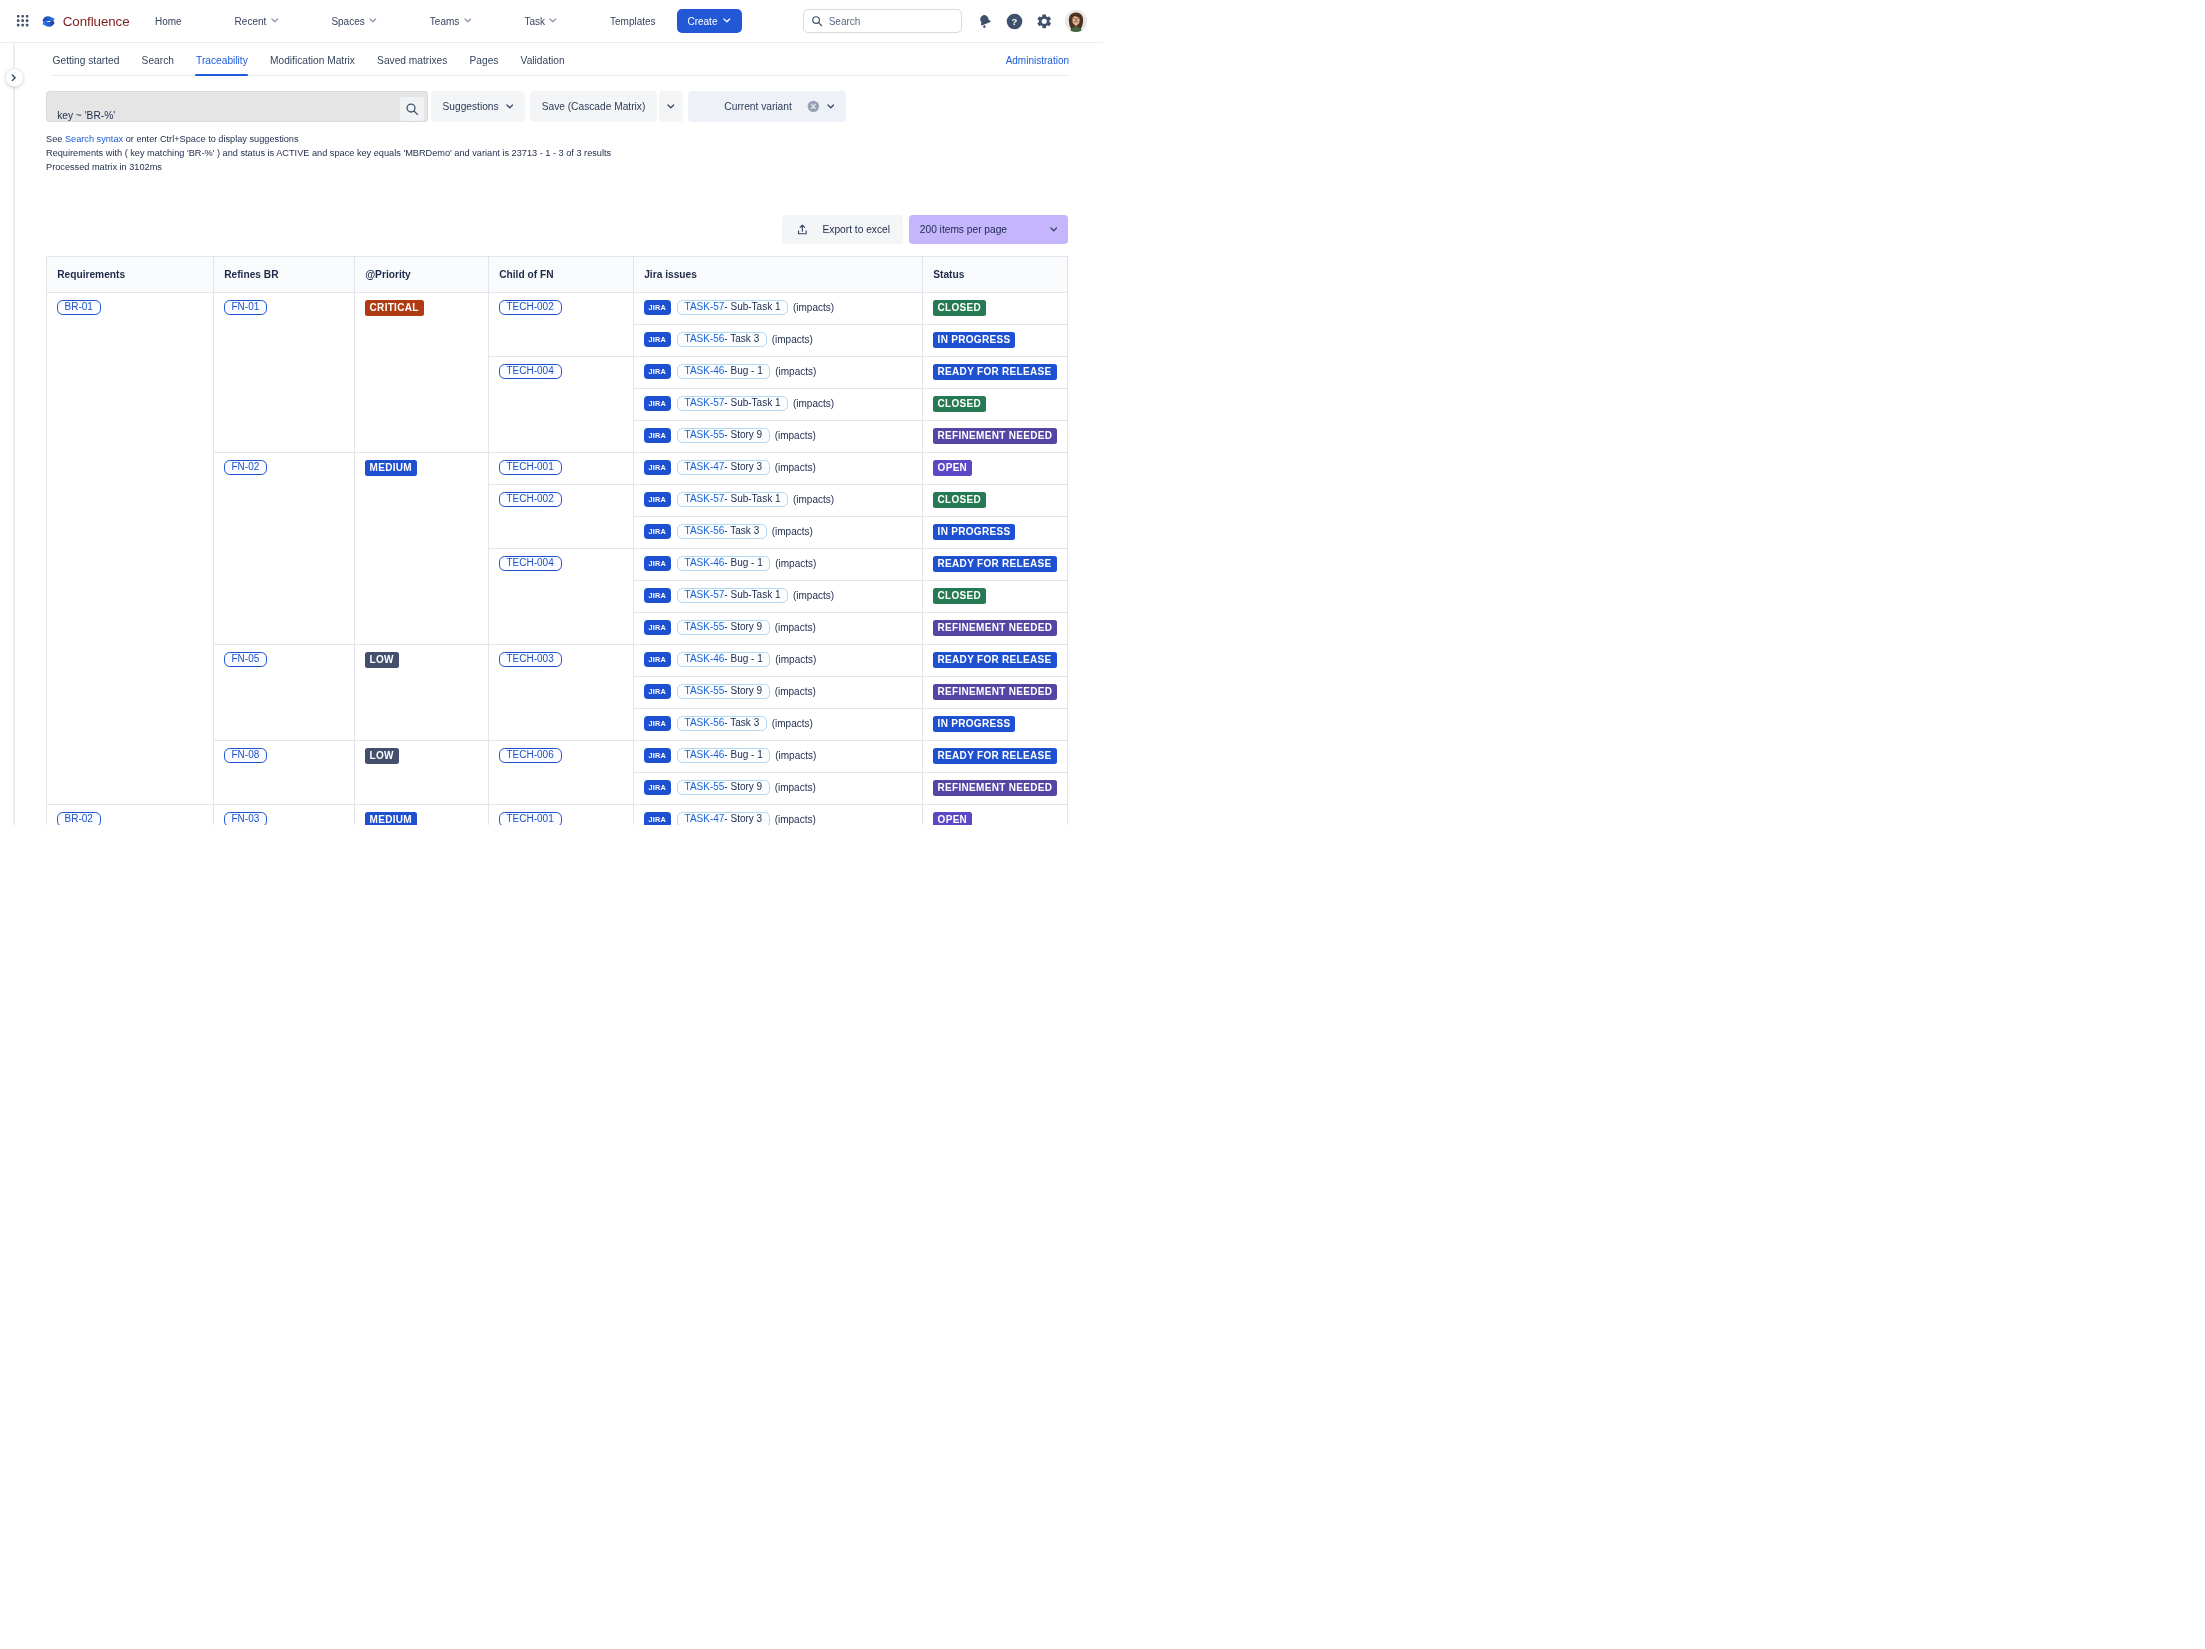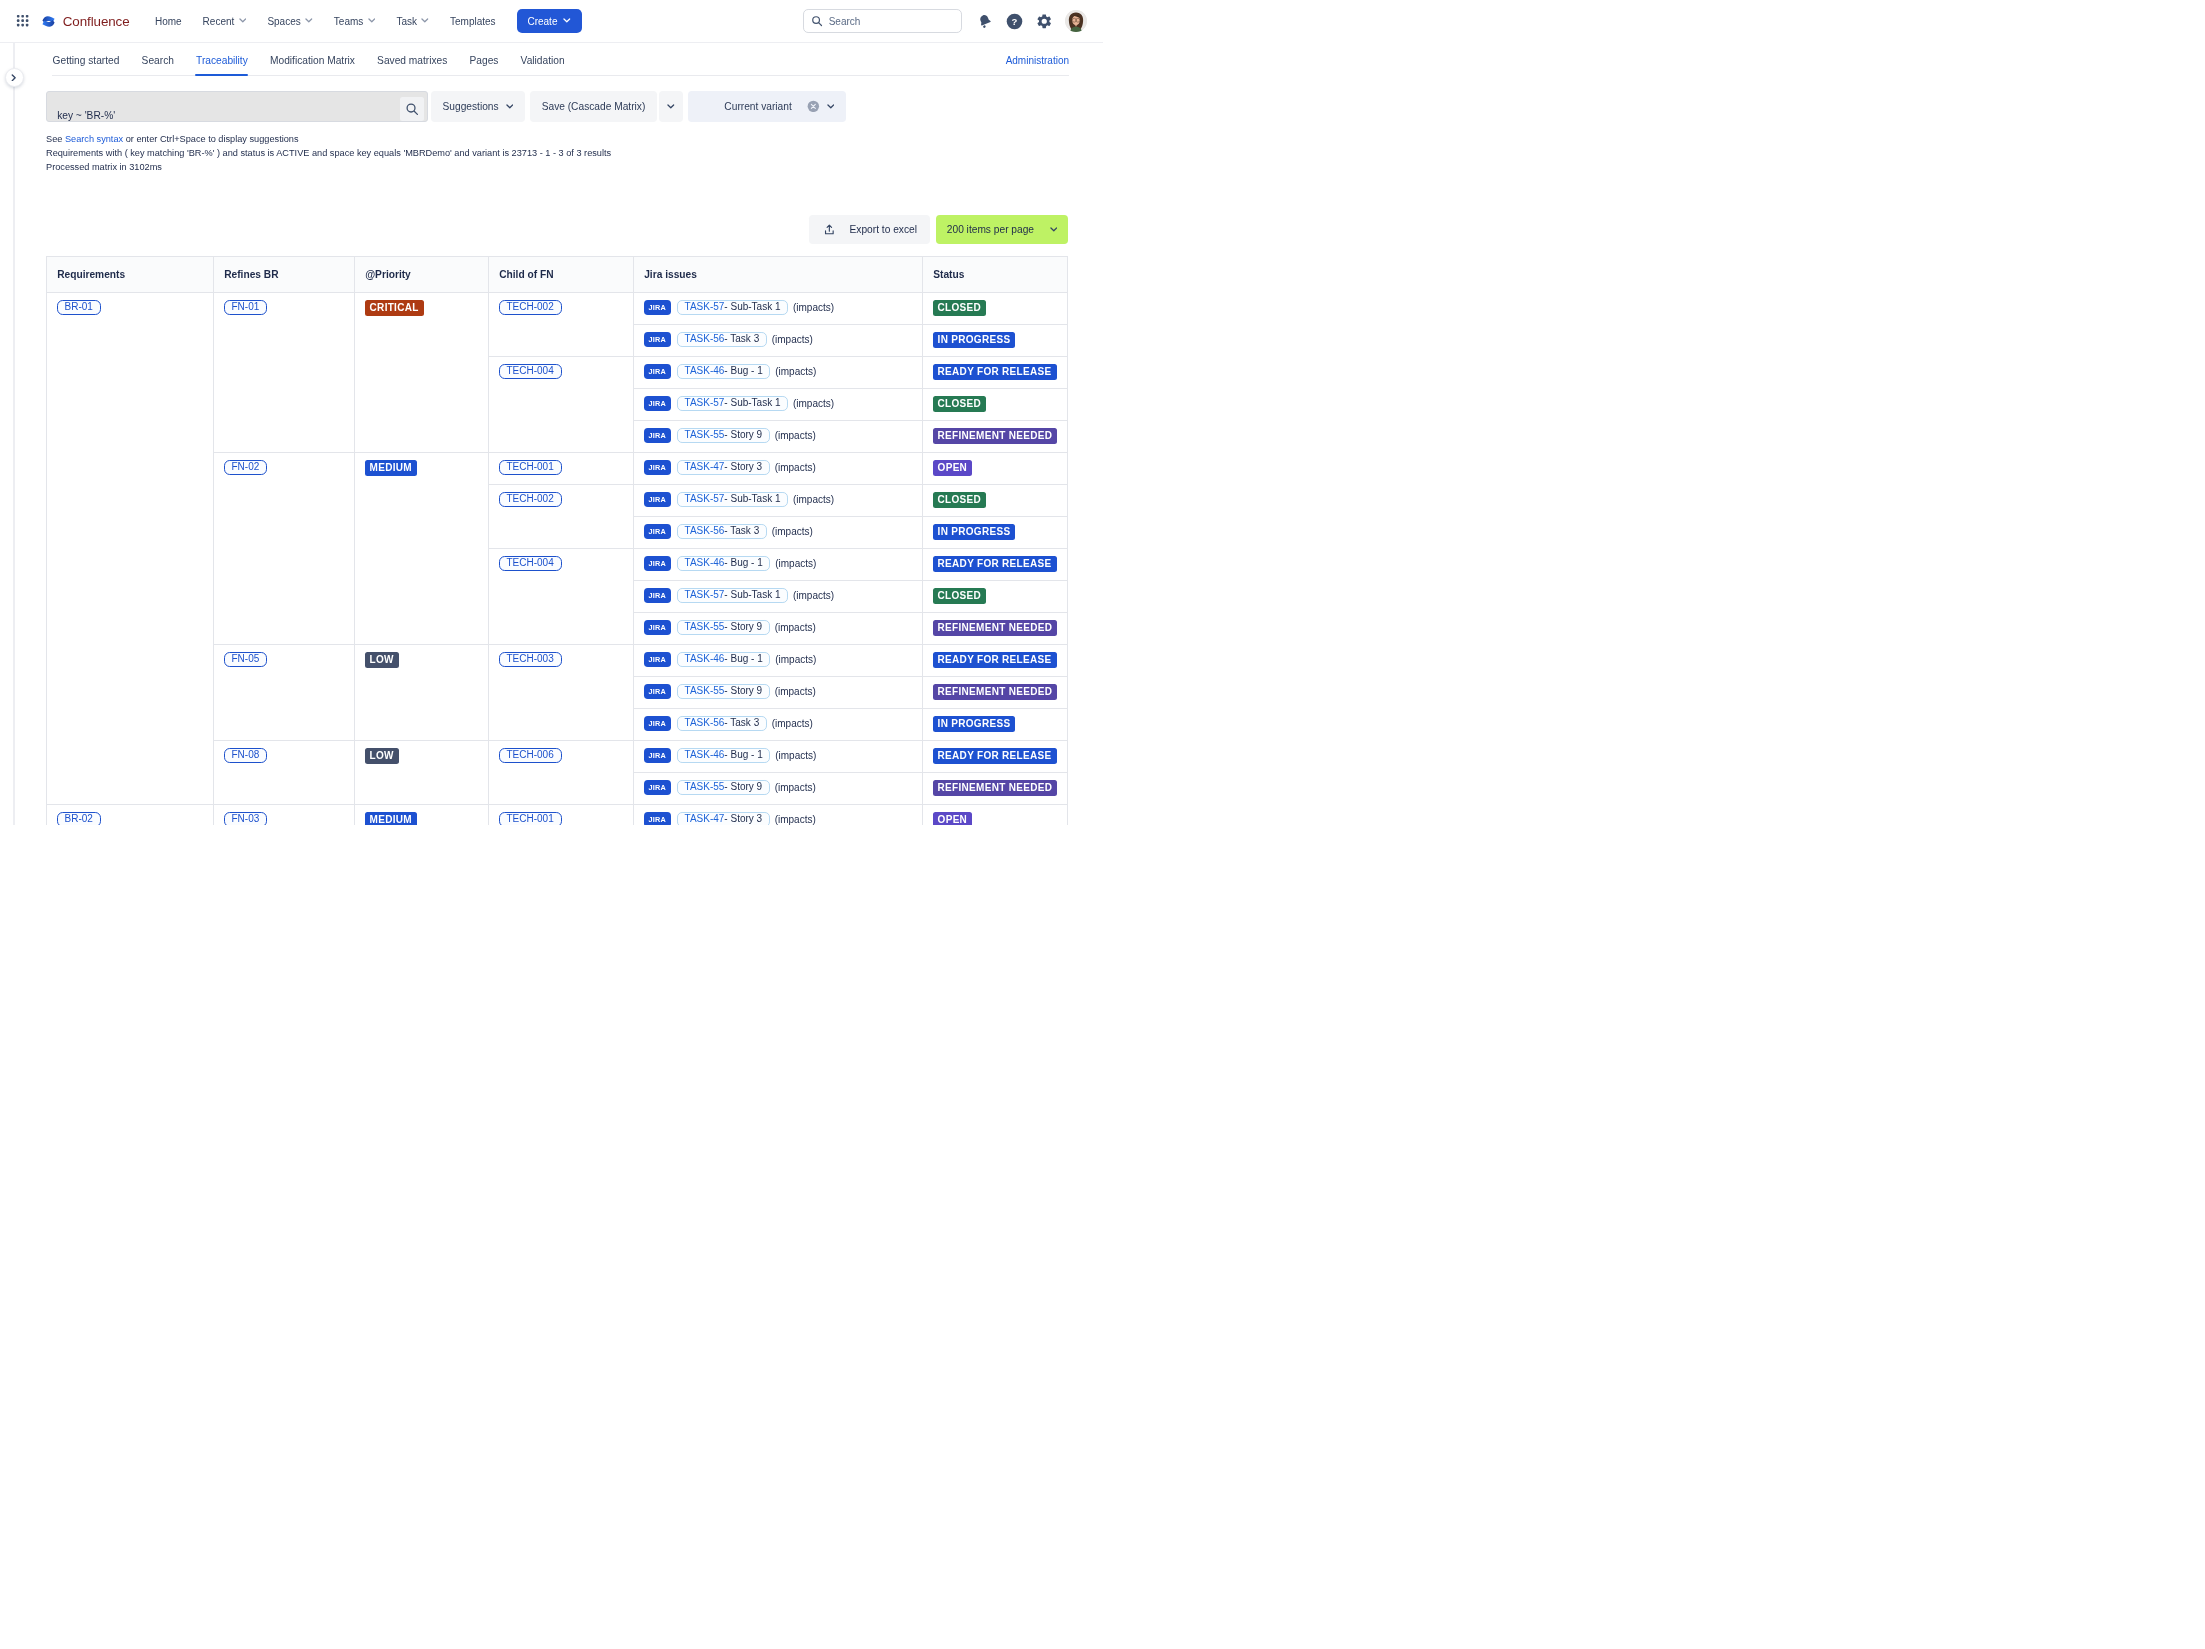--- a/index.html
+++ b/index.html
@@ -61,21 +61,21 @@
   .btn-variant { margin-left:5.7px; width:158px; background:#EEF1F8; justify-content:flex-start;padding-left:36px; }
   .btn-variant .vlabel { margin-right:auto; }
 
   .info { margin-top:10.2px; font-size:9.2px; line-height:14px; color:#1E2A4A; }
   .info a { color:#1D5BD8; text-decoration:none; }
 
   .toolbar { display:flex; justify-content:flex-end; margin-top:41px; gap:5.7px; }
   .toolbar-btn { height:29px; border:none; border-radius:3.8px; background:#F4F5F7; font-size:10.2px;
     color:#1E2A4A; display:flex; align-items:center; gap:14px; padding:0 13.4px;
     font-family:inherit; cursor:pointer; }
-  .pagesize-btn { background:#bef264; width:132px; justify-content:space-between; padding:0 10.8px; }
+  .pagesize-btn { background:#c4b5fd; width:159px; justify-content:space-between; padding:0 10.8px; }
 
   
   .matrix { border-collapse:collapse; margin-top:12.7px; width:1022px; table-layout:fixed; }
   .matrix th, .matrix td { border:0.6px solid #E3E5EA; }
   .matrix th { background:#FAFBFC; font-size:10.2px; font-weight:700; text-align:left; height:36px;
     padding:0 10.2px; color:#1E2A4A; }
   .matrix td { vertical-align:top; padding:6.4px 9.5px; background:#fff; }
   .matrix tr.data-row { height:32px; }
 
   .chip { display:inline-block; border:1.3px solid #1D51CC; color:#1D51CC; background:#FAFCFF;
@@ -123,21 +123,21 @@
         <linearGradient id="cg2" x1="1" y1="1" x2="0" y2="1">
           <stop offset="0" stop-color="#1B3F9E"></stop>
             <stop offset="1" stop-color="#2F7CF6"></stop>
         </linearGradient>
       </defs>
       <path d="M8 25 C14 11 24 7 38 14 L48 19 L42 31 C32 25 24 24 15 33 Z" fill="url(#cg1)"></path>
       <path d="M48 31 C42 45 32 49 18 42 L8 37 L14 25 C24 31 32 32 41 23 Z" fill="url(#cg2)"></path>
     </svg>
     <span class="brand-name">Confluence</span>
   </div>
-  <nav id="nav-menu" style="display:flex;align-items:flex-end;">
+  <nav id="nav-menu" style="display:flex;align-items:flex-end;gap:32px;">
       <button class="nav-item">
         <span>Home</span>
       </button>
       <button class="nav-item">
         <span>Recent</span>
         <svg width="7.6" height="5.1" viewBox="0 0 12 8" fill="none">
           <path d="M1.5 1.5 L6 6 L10.5 1.5" stroke="#8C96A9" stroke-width="2" stroke-linecap="round" stroke-linejoin="round"></path>
         </svg>
       </button>
       <button class="nav-item">

